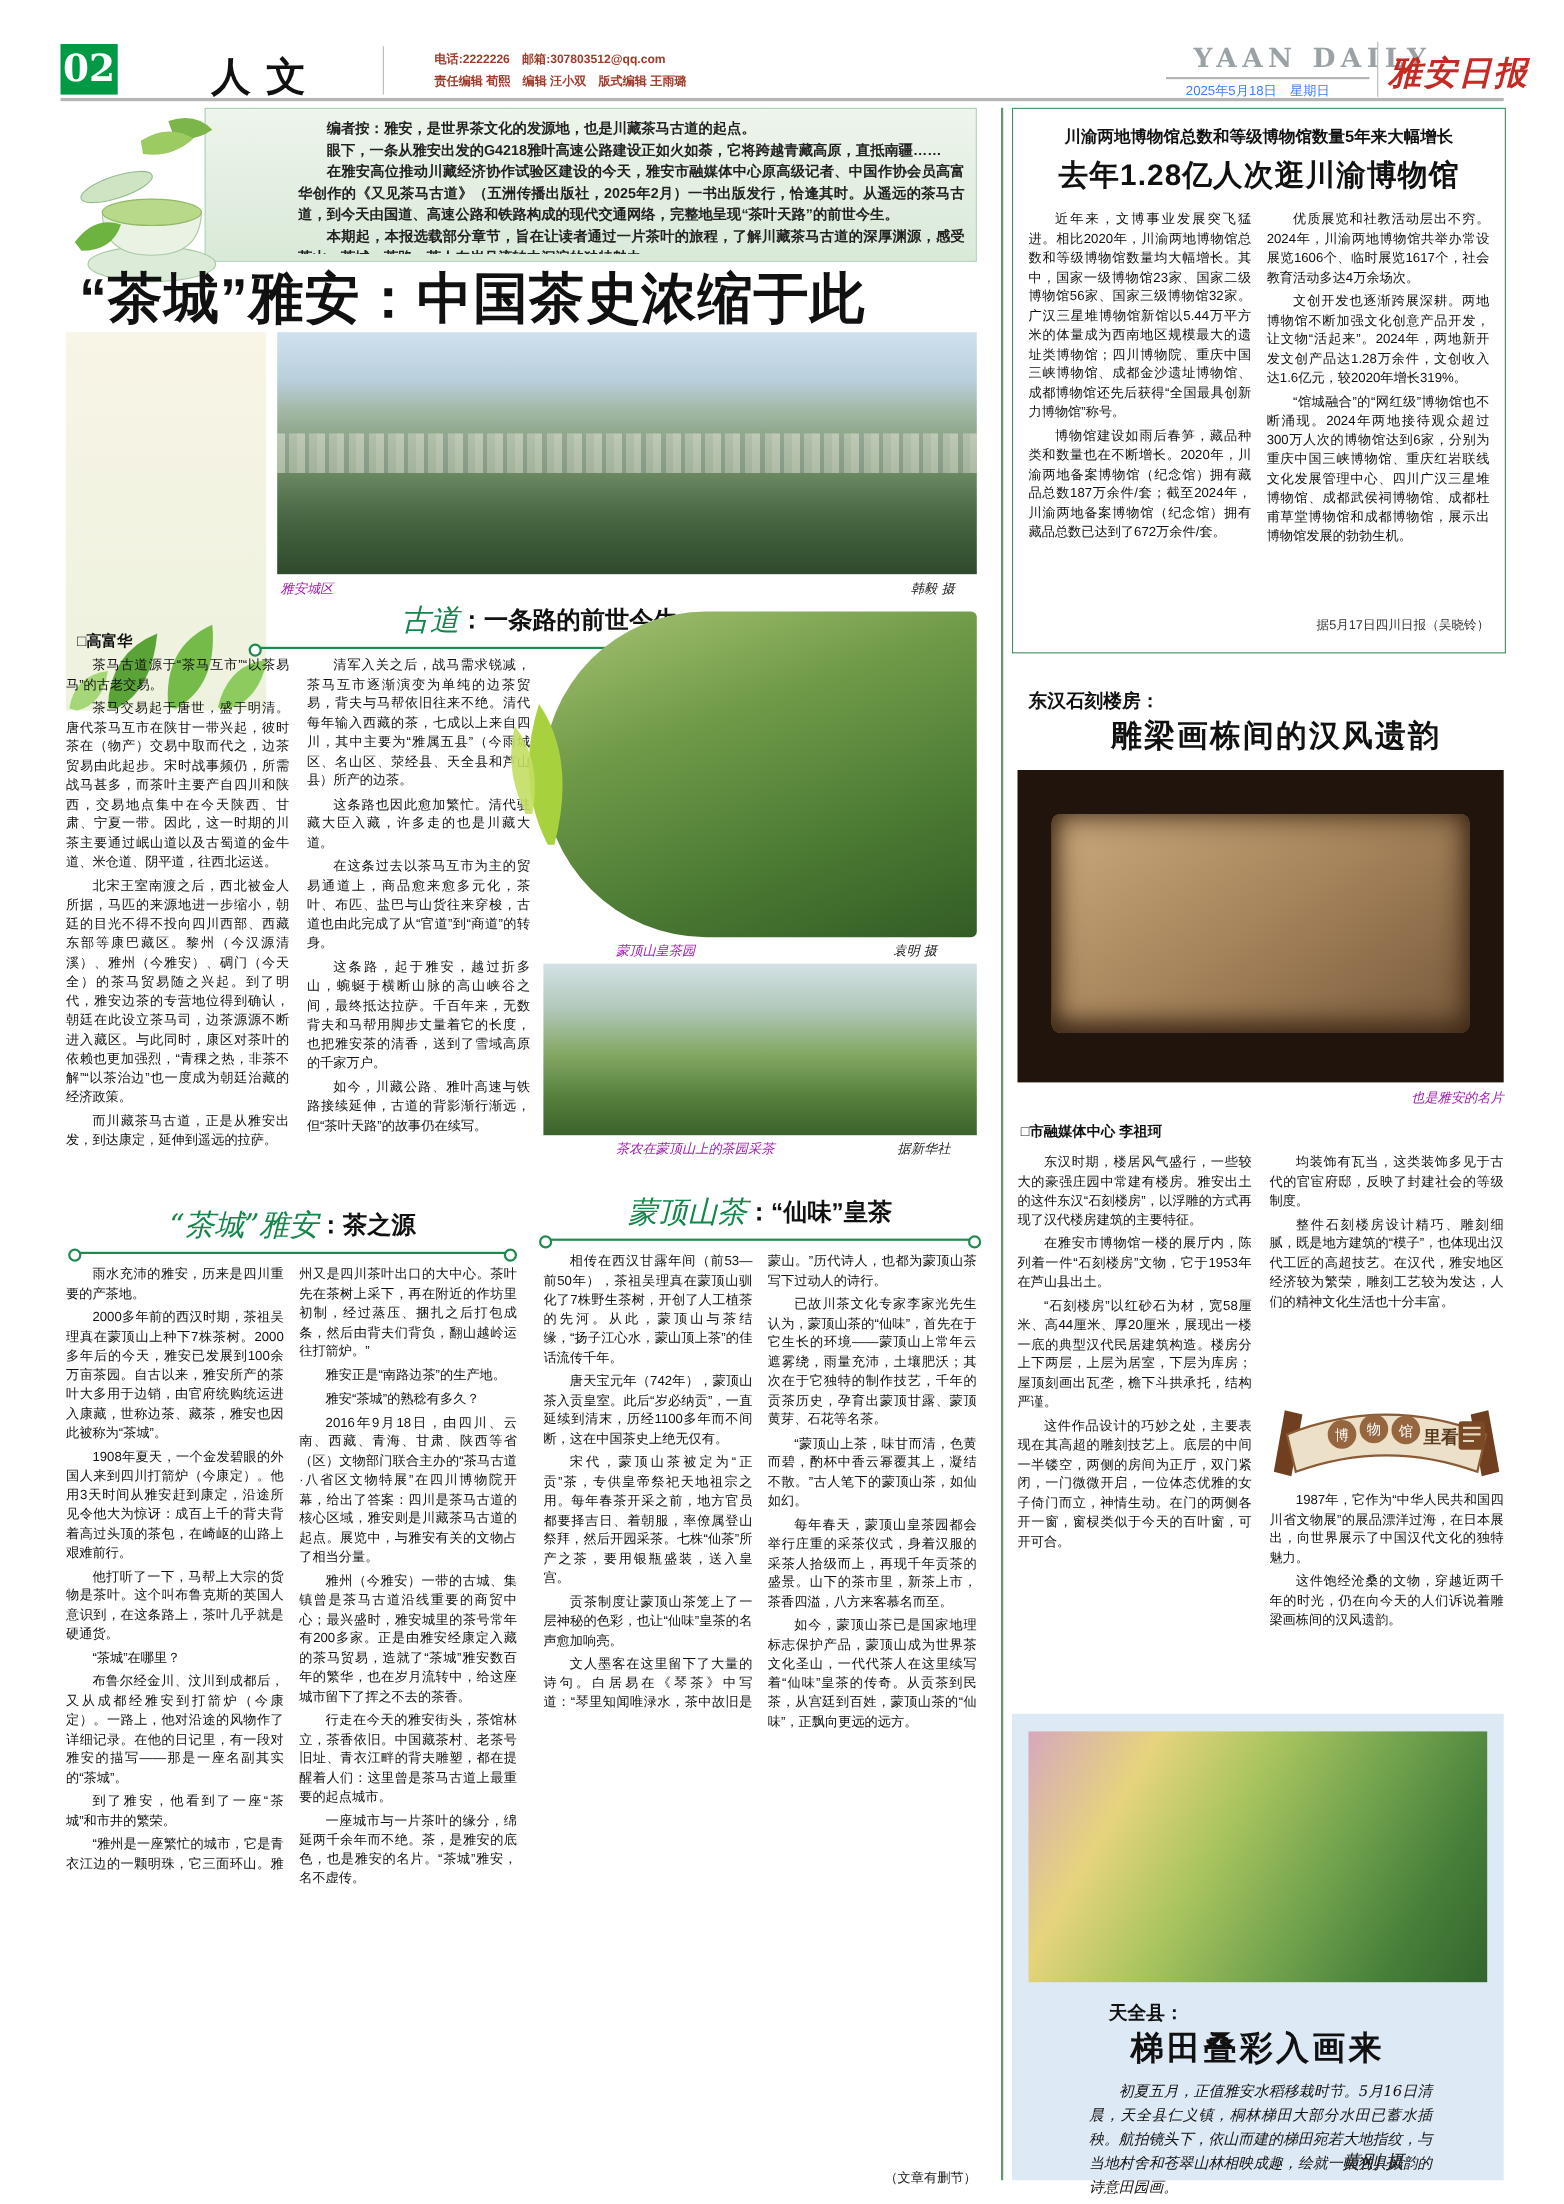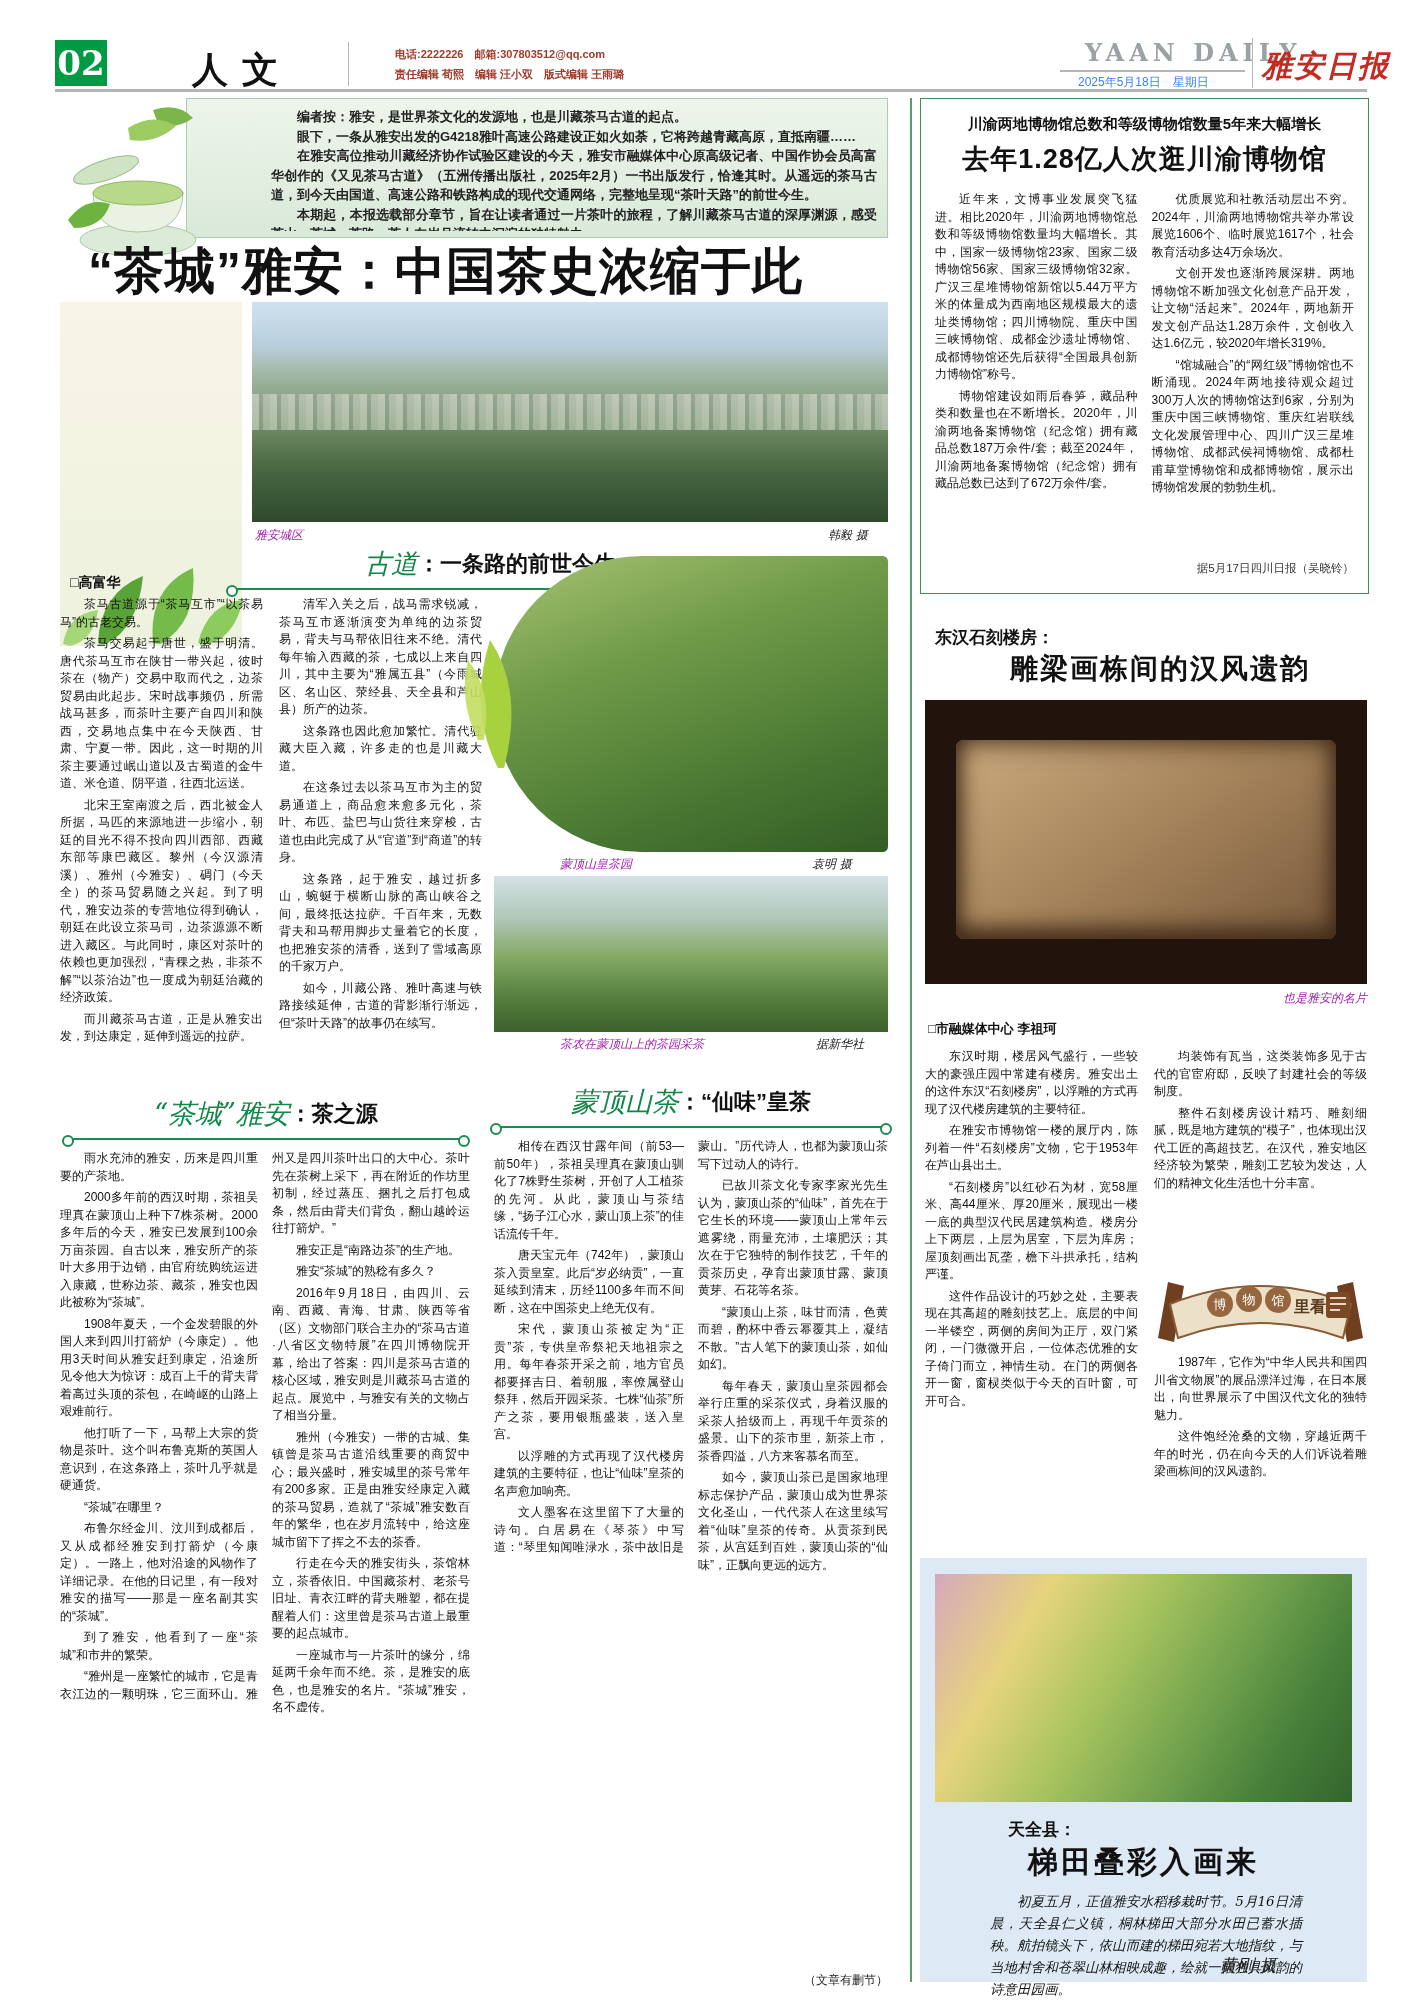--- a/index.html
+++ b/index.html
@@ -99,21 +99,21 @@
   <svg class="abs" style="left:58px;top:100px;" width="160" height="170" viewBox="0 0 160 170">
     <path d="M95 10 Q120 2 135 18 Q118 30 100 24 Z" fill="#7cb64b"></path>
     <path d="M70 28 Q95 12 118 26 Q98 44 72 40 Z" fill="#9ccb62"></path>
     <ellipse cx="80" cy="140" rx="58" ry="16" fill="#dcebd8" stroke="#a9c9a5"></ellipse>
     <path d="M35 92 Q35 132 80 132 Q125 132 125 92 Z" fill="#e9f2e3" stroke="#a9c9a5"></path>
     <ellipse cx="80" cy="93" rx="45" ry="12" fill="#b8d88a" stroke="#8fb964"></ellipse>
     <ellipse cx="48" cy="70" rx="34" ry="10" fill="#cfe4c2" stroke="#94bb8c" transform="rotate(-18 48 70)"></ellipse>
     <path d="M10 120 Q28 96 52 104 Q44 128 16 128 Z" fill="#6db33f"></path>
   </svg>
 
-  <div class="abs feature-hl" style="left:88px;top:238px;width:810px;">“茶城”雅安：中国茶史浓缩于此</div>
+  <div class="abs feature-hl" style="left:72px;top:238px;width:810px;">“茶城”雅安：中国茶史浓缩于此</div>
 
   <div class="abs intro" style="left:60px;top:302px;width:182px;height:344px;">
     <div class="byline abs" style="left:10px;top:272px;">□高富华</div>
   </div>
   <svg class="abs" style="left:58px;top:548px;" width="190" height="100" viewBox="0 0 190 100">
     <path d="M40 95 Q42 45 85 28 Q80 80 48 96 Z" fill="#5aa336"></path>
     <path d="M95 95 Q90 40 135 20 Q140 75 102 96 Z" fill="#74bb49"></path>
     <path d="M140 95 Q150 55 185 52 Q176 92 146 97 Z" fill="#8ccb5e"></path>
     <path d="M5 96 Q10 66 40 62 Q36 92 12 98 Z" fill="#a5d678"></path>
   </svg>
@@ -180,21 +180,21 @@
   <div class="abs" style="left:494px;top:1084px;width:394px;">
     <div class="sec-head">
       <span class="ttl-script">蒙顶山茶</span><span class="ttl-rest">：“仙味”皇茶</span>
     </div>
     <div class="sec-rule"></div>
   </div>
   <div class="abs body body-sm" style="left:494px;top:1138px;width:394px;height:826px;column-count:2;column-gap:14px;">
       <p>相传在西汉甘露年间（前53—前50年），茶祖吴理真在蒙顶山驯化了7株野生茶树，开创了人工植茶的先河。从此，蒙顶山与茶结缘，“扬子江心水，蒙山顶上茶”的佳话流传千年。</p>
       <p>唐天宝元年（742年），蒙顶山茶入贡皇室。此后“岁必纳贡”，一直延续到清末，历经1100多年而不间断，这在中国茶史上绝无仅有。</p>
       <p>宋代，蒙顶山茶被定为“正贡”茶，专供皇帝祭祀天地祖宗之用。每年春茶开采之前，地方官员都要择吉日、着朝服，率僚属登山祭拜，然后开园采茶。七株“仙茶”所产之茶，要用银瓶盛装，送入皇宫。</p>
-      <p>以浮雕的方式再现了汉代楼房建筑的主要特征，也让“仙味”皇茶的名声愈加响亮。</p>
+      <p>贡茶制度让蒙顶山茶笼上了一层神秘的色彩，也让“仙味”皇茶的名声愈加响亮。</p>
       <p>文人墨客在这里留下了大量的诗句。白居易在《琴茶》中写道：“琴里知闻唯渌水，茶中故旧是蒙山。”历代诗人，也都为蒙顶山茶写下过动人的诗行。</p>
       <p>已故川茶文化专家李家光先生认为，蒙顶山茶的“仙味”，首先在于它生长的环境——蒙顶山上常年云遮雾绕，雨量充沛，土壤肥沃；其次在于它独特的制作技艺，千年的贡茶历史，孕育出蒙顶甘露、蒙顶黄芽、石花等名茶。</p>
       <p>“蒙顶山上茶，味甘而清，色黄而碧，酌杯中香云幂覆其上，凝结不散。”古人笔下的蒙顶山茶，如仙如幻。</p>
       <p>每年春天，蒙顶山皇茶园都会举行庄重的采茶仪式，身着汉服的采茶人拾级而上，再现千年贡茶的盛景。山下的茶市里，新茶上市，茶香四溢，八方来客慕名而至。</p>
       <p>如今，蒙顶山茶已是国家地理标志保护产品，蒙顶山成为世界茶文化圣山，一代代茶人在这里续写着“仙味”皇茶的传奇。从贡茶到民茶，从宫廷到百姓，蒙顶山茶的“仙味”，正飘向更远的远方。</p>
     </div>
   <div class="abs note-line" style="left:690px;top:1972px;width:198px;">（文章有删节）</div>
 
   <div class="abs museum-box" style="left:920px;top:98px;width:447px;height:494px;">
     <div class="abs kicker" style="left:0;top:16px;width:447px;text-align:center;">川渝两地博物馆总数和等级博物馆数量5年来大幅增长</div>

